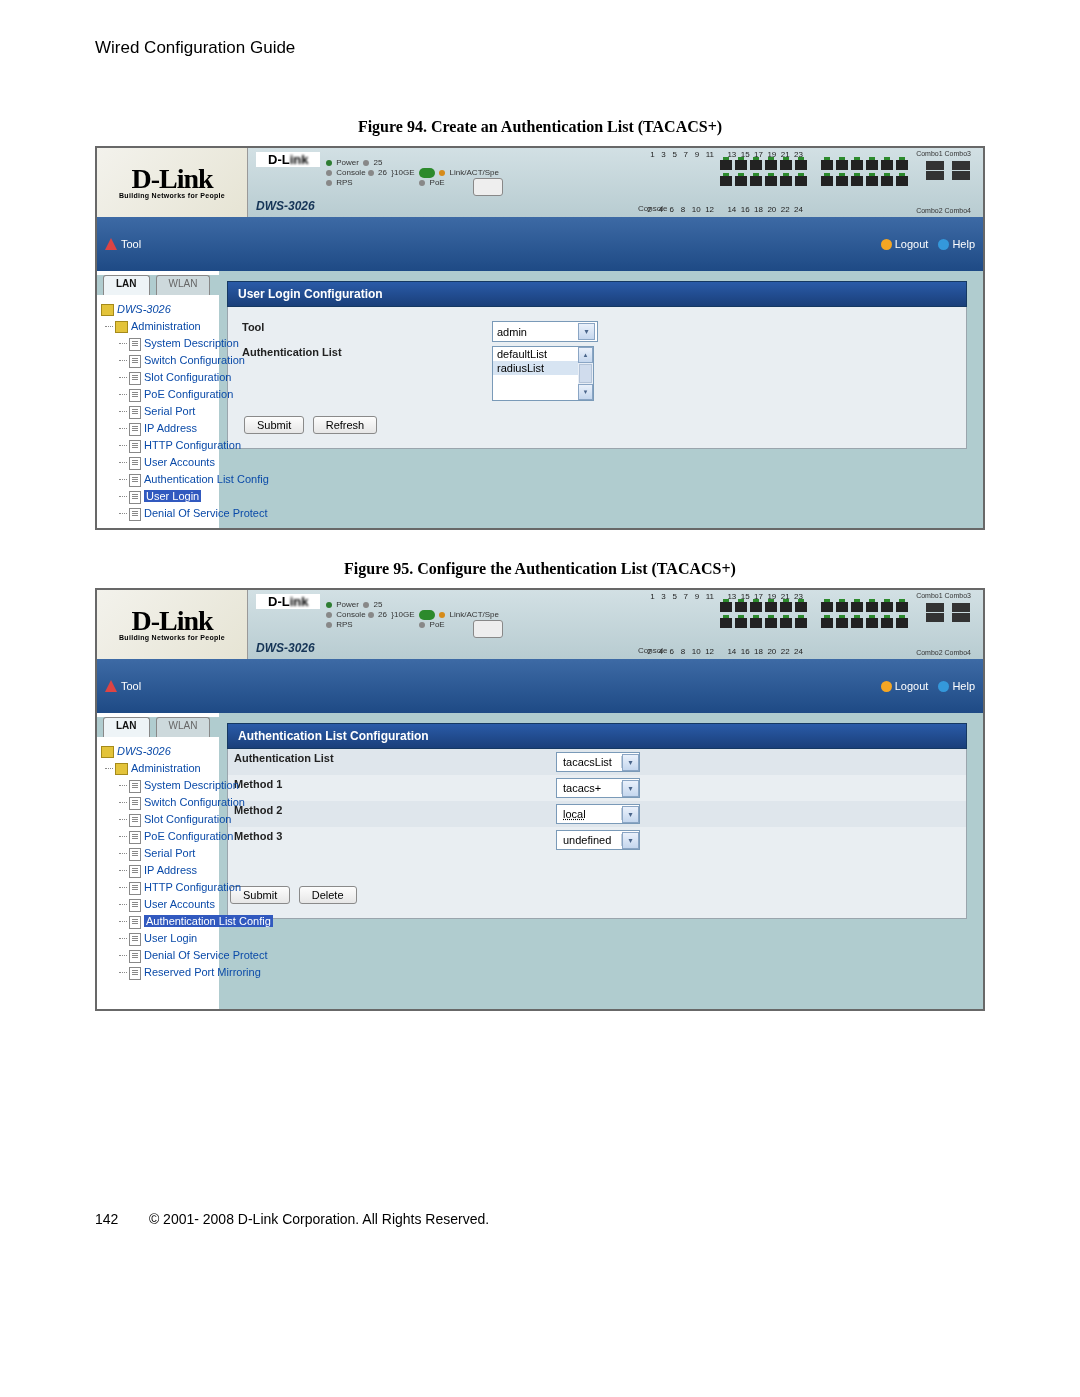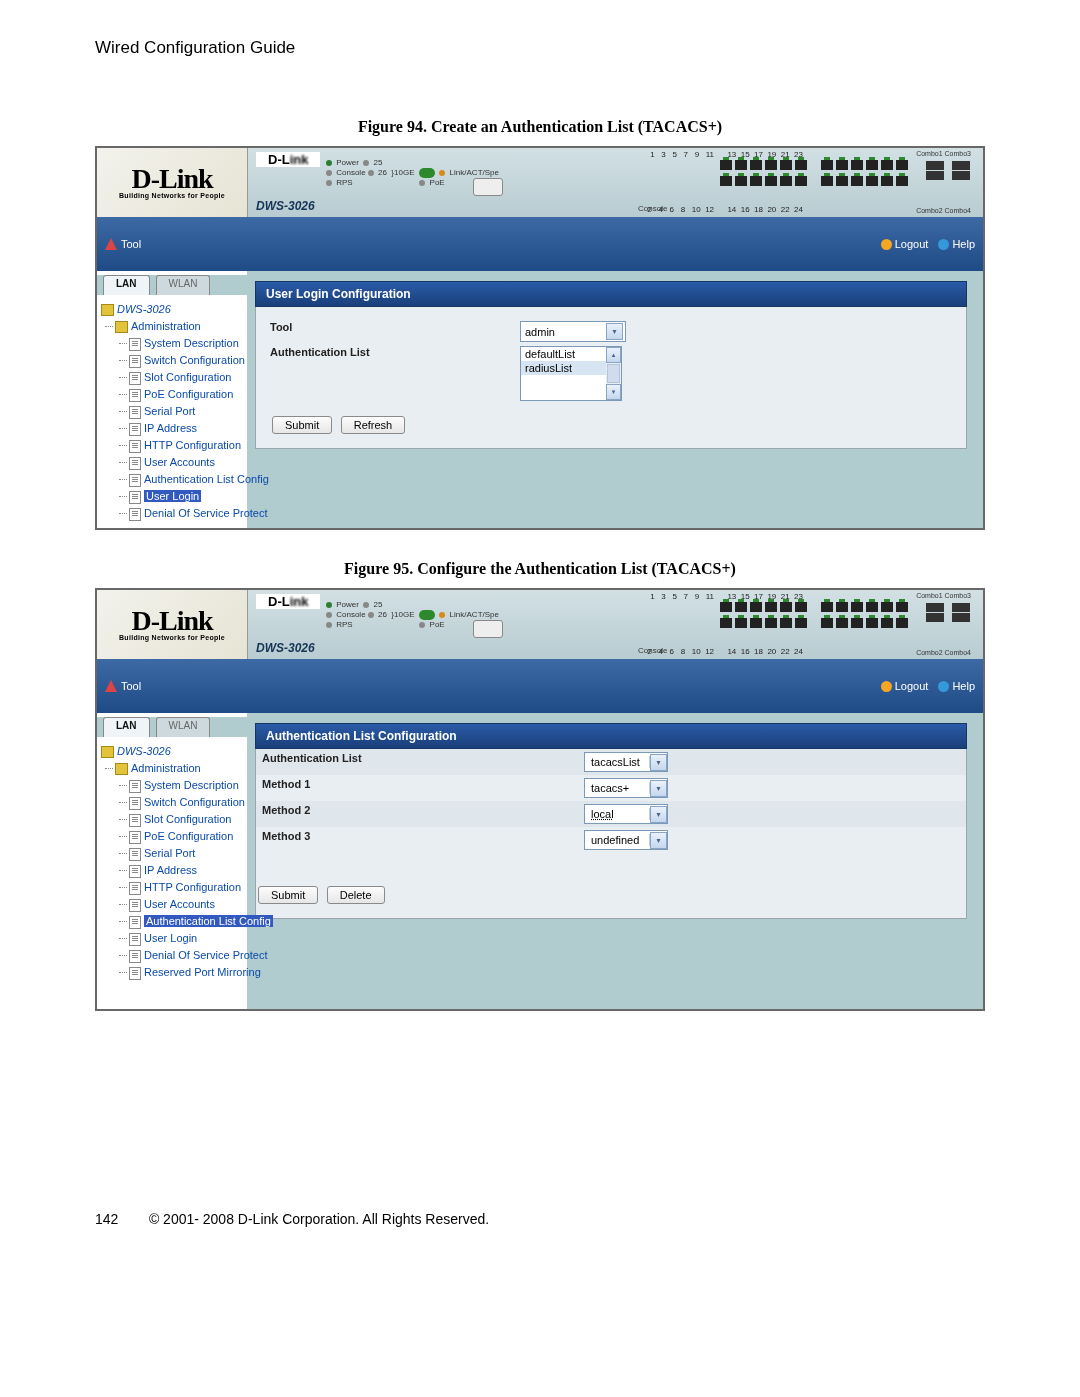--- a/index.html
+++ b/index.html
@@ -25,21 +25,21 @@
 .combo-port{width:18px;height:9px;background:#333;margin:1px}
 .combo-label{font-size:7px;color:#333}
 .toolbar{background:linear-gradient(#3d6aa5,#1e4a85);height:22px;display:flex;align-items:center;padding:16px 8px;color:#fff;font-size:11px}
 .tool-ico{width:12px;height:12px;background:#d44;margin-right:4px;display:inline-block;clip-path:polygon(50% 0,100% 100%,0 100%)}
 .toolbar-right{margin-left:auto;display:flex;gap:10px}
 .tb-link{color:#fff;display:flex;align-items:center;gap:3px}
 .tb-ico{width:11px;height:11px;border-radius:50%;display:inline-block}
 .tb-ico.logout{background:#f5a623}
 .tb-ico.help{background:#3498db}
 .body-row{display:flex;background:#b0cccf}
-.sidebar{width:150px;background:#fff;font-size:11px;color:#0a4aa8}
+.sidebar{width:122px;background:#fff;font-size:11px;color:#0a4aa8}
 .tabs{display:flex;background:#b0cccf;height:20px;margin-top:4px}
 .tab{background:#eef4f7;border:1px solid #888;border-bottom:none;padding:2px 12px;font-size:10px;color:#111;font-weight:700;margin-left:6px;border-radius:3px 3px 0 0}
 .tab.inactive{background:#cdd9dc;color:#666;font-weight:400}
 .tree{padding:6px 2px 6px 4px;line-height:17px}
 .tree-root{color:#0a4aa8;font-style:italic;font-size:11px}
 .tree-ico{display:inline-block;width:11px;height:10px;background:#e3c33a;border:1px solid #a58a1a;margin-right:3px;vertical-align:middle;font-size:0}
 .tree-doc{display:inline-block;width:10px;height:11px;background:#fff;border:1px solid #888;margin-right:3px;vertical-align:middle;position:relative}
 .tree-doc::after{content:"";position:absolute;top:2px;left:2px;right:2px;height:1px;background:#888;box-shadow:0 2px 0 #888,0 4px 0 #888}
 .tree ul{list-style:none;margin:0;padding-left:14px}
 .tree li{white-space:nowrap;position:relative}

